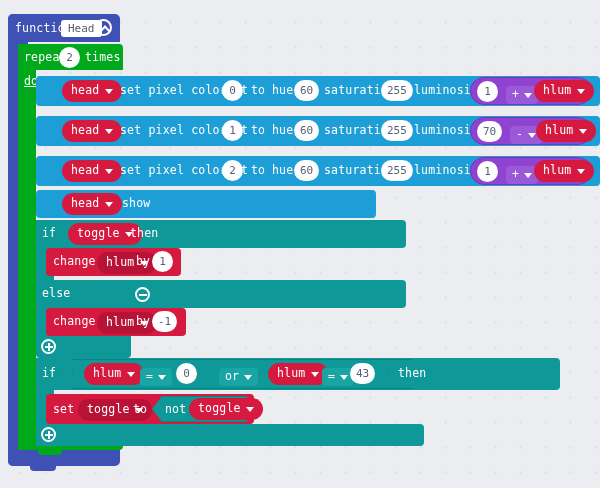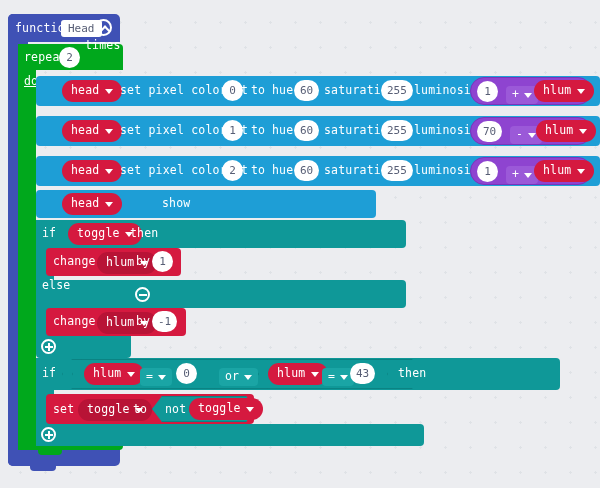--- a/index.html
+++ b/index.html
@@ -105,21 +105,21 @@
   <div class="txt lbl" style="left:15px;top:23px;">function</div>
   <div class="namefield" style="left:61px;top:20px;">Head</div>
   <div class="circbtn" style="left:95px;top:19px;"></div>
 
   <div class="blk gr rp-left"></div>
   <div class="blk gr rp-top"></div>
   <div class="blk gr rp-foot"></div>
   <div class="rp-notch"></div>
   <div class="txt lbl" style="left:24px;top:52px;">repeat</div>
   <div class="numf" style="left:59px;top:47px;">2</div>
-  <div class="txt lbl" style="left:85px;top:40px;">times</div>
+  <div class="txt lbl" style="left:85px;top:52px;">times</div>
   <div class="txt lbl" style="left:24px;top:76px;text-decoration:underline;">do</div>
 
   <div class="blk lb row-lb" style="left:36px;top:76px;width:564px;"></div>
   <div class="pill" style="left:62px;top:80px;">
     <span class="lbl">head</span>
     <span class="caret"></span>
   </div>
   <div class="txt lbl" style="left:120px;top:85px;">set pixel color at</div>
   <div class="numf" style="left:222px;top:80px;">0</div>
   <div class="txt lbl" style="left:251px;top:85px;">to</div>
@@ -185,42 +185,42 @@
   <div class="pill" style="left:534px;top:160px;">
     <span class="lbl">hlum</span>
     <span class="caret"></span>
   </div>
 
   <div class="blk lb" style="left:36px;top:190px;width:340px;height:28px;"></div>
   <div class="pill" style="left:62px;top:193px;">
     <span class="lbl">head</span>
     <span class="caret"></span>
   </div>
-  <div class="txt lbl" style="left:122px;top:198px;padding-left:40px;">show</div>
+  <div class="txt lbl" style="left:122px;top:198px;">show</div>
 
   <div class="blk tl" style="left:36px;top:220px;width:18px;height:128px;"></div>
   <div class="blk tl" style="left:36px;top:220px;width:370px;height:28px;border-radius:0 4px 4px 0;"></div>
   <div class="txt lbl" style="left:42px;top:228px;">if</div>
   <div class="pill" style="left:68px;top:223px;">
     <span class="lbl">toggle</span>
     <span class="caret"></span>
   </div>
   <div class="txt lbl" style="left:130px;top:228px;">then</div>
 
   <div class="blk red" style="left:46px;top:248px;width:135px;height:28px;"></div>
   <div class="txt lbl" style="left:53px;top:256px;">change</div>
   <div class="pill" style="left:97px;top:252px;background:#b81336;">
     <span class="lbl">hlum</span>
     <span class="caret"></span>
   </div>
   <div class="txt lbl" style="left:136px;top:256px;">by</div>
   <div class="numf" style="left:152px;top:251px;">1</div>
 
   <div class="blk tl" style="left:36px;top:280px;width:370px;height:28px;border-radius:0 4px 4px 0;"></div>
-  <div class="txt lbl" style="left:42px;top:280px;">else</div>
+  <div class="txt lbl" style="left:42px;top:288px;">else</div>
   <div class="minusbtn" style="left:135px;top:287px;"></div>
 
   <div class="blk red" style="left:46px;top:308px;width:140px;height:28px;"></div>
   <div class="txt lbl" style="left:53px;top:316px;">change</div>
   <div class="pill" style="left:97px;top:312px;background:#b81336;">
     <span class="lbl">hlum</span>
     <span class="caret"></span>
   </div>
   <div class="txt lbl" style="left:136px;top:316px;">by</div>
   <div class="numf" style="left:152px;top:311px;">-1</div>

